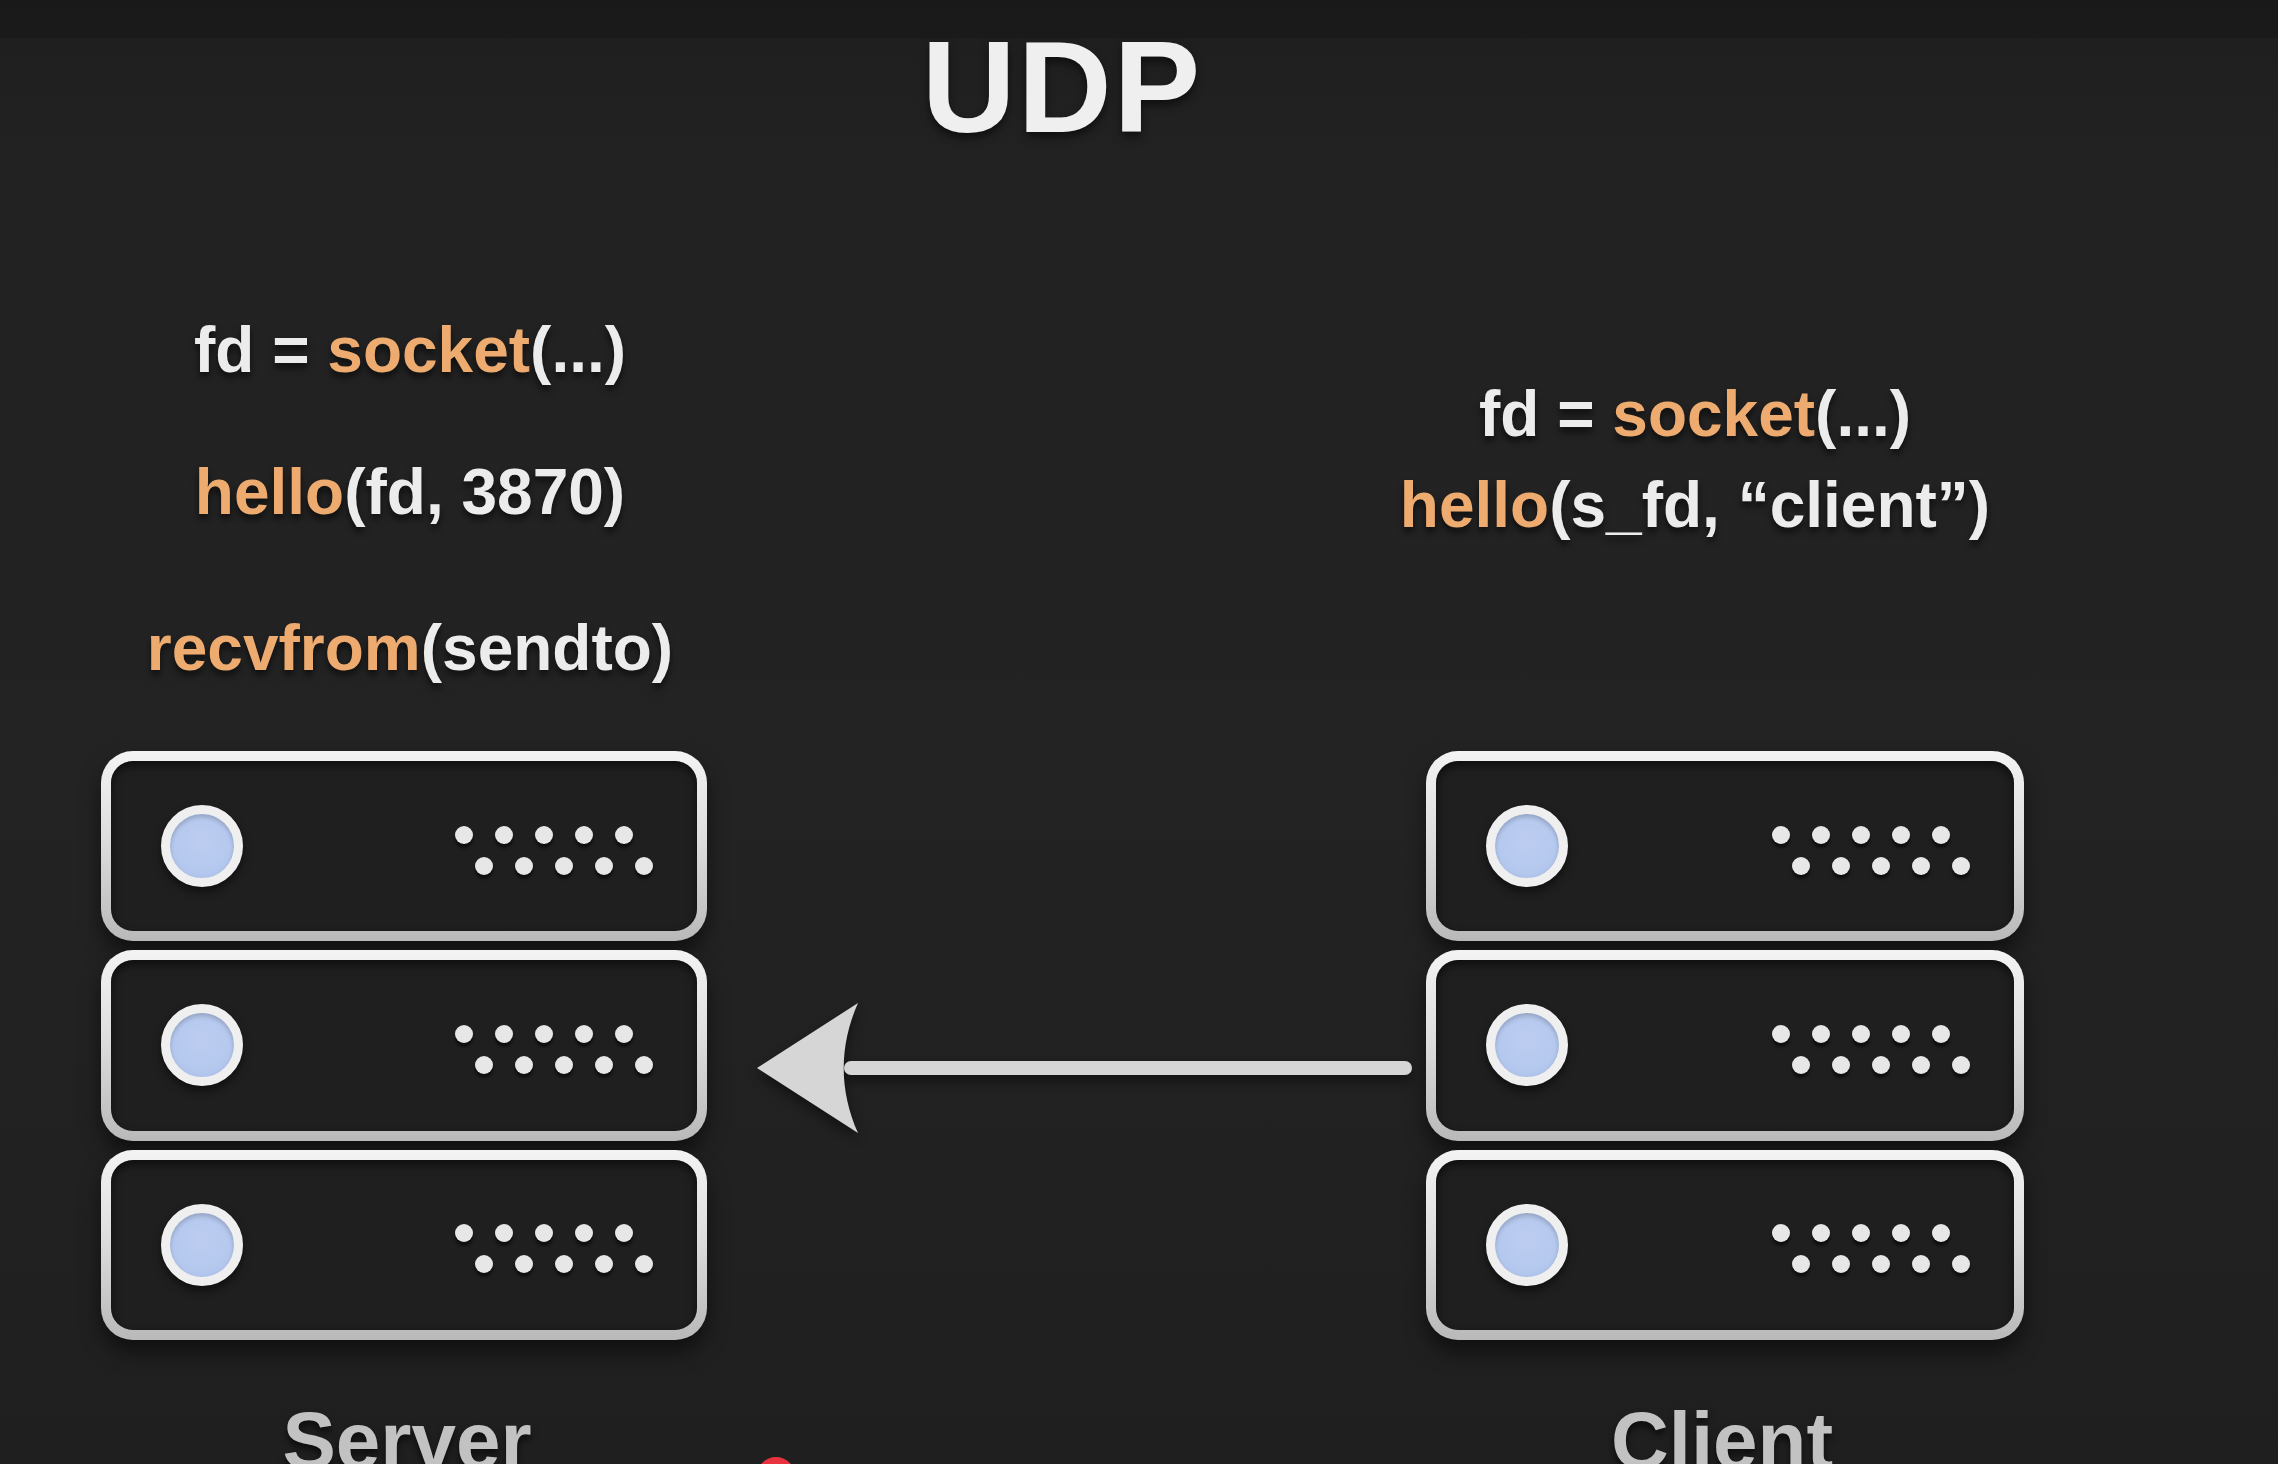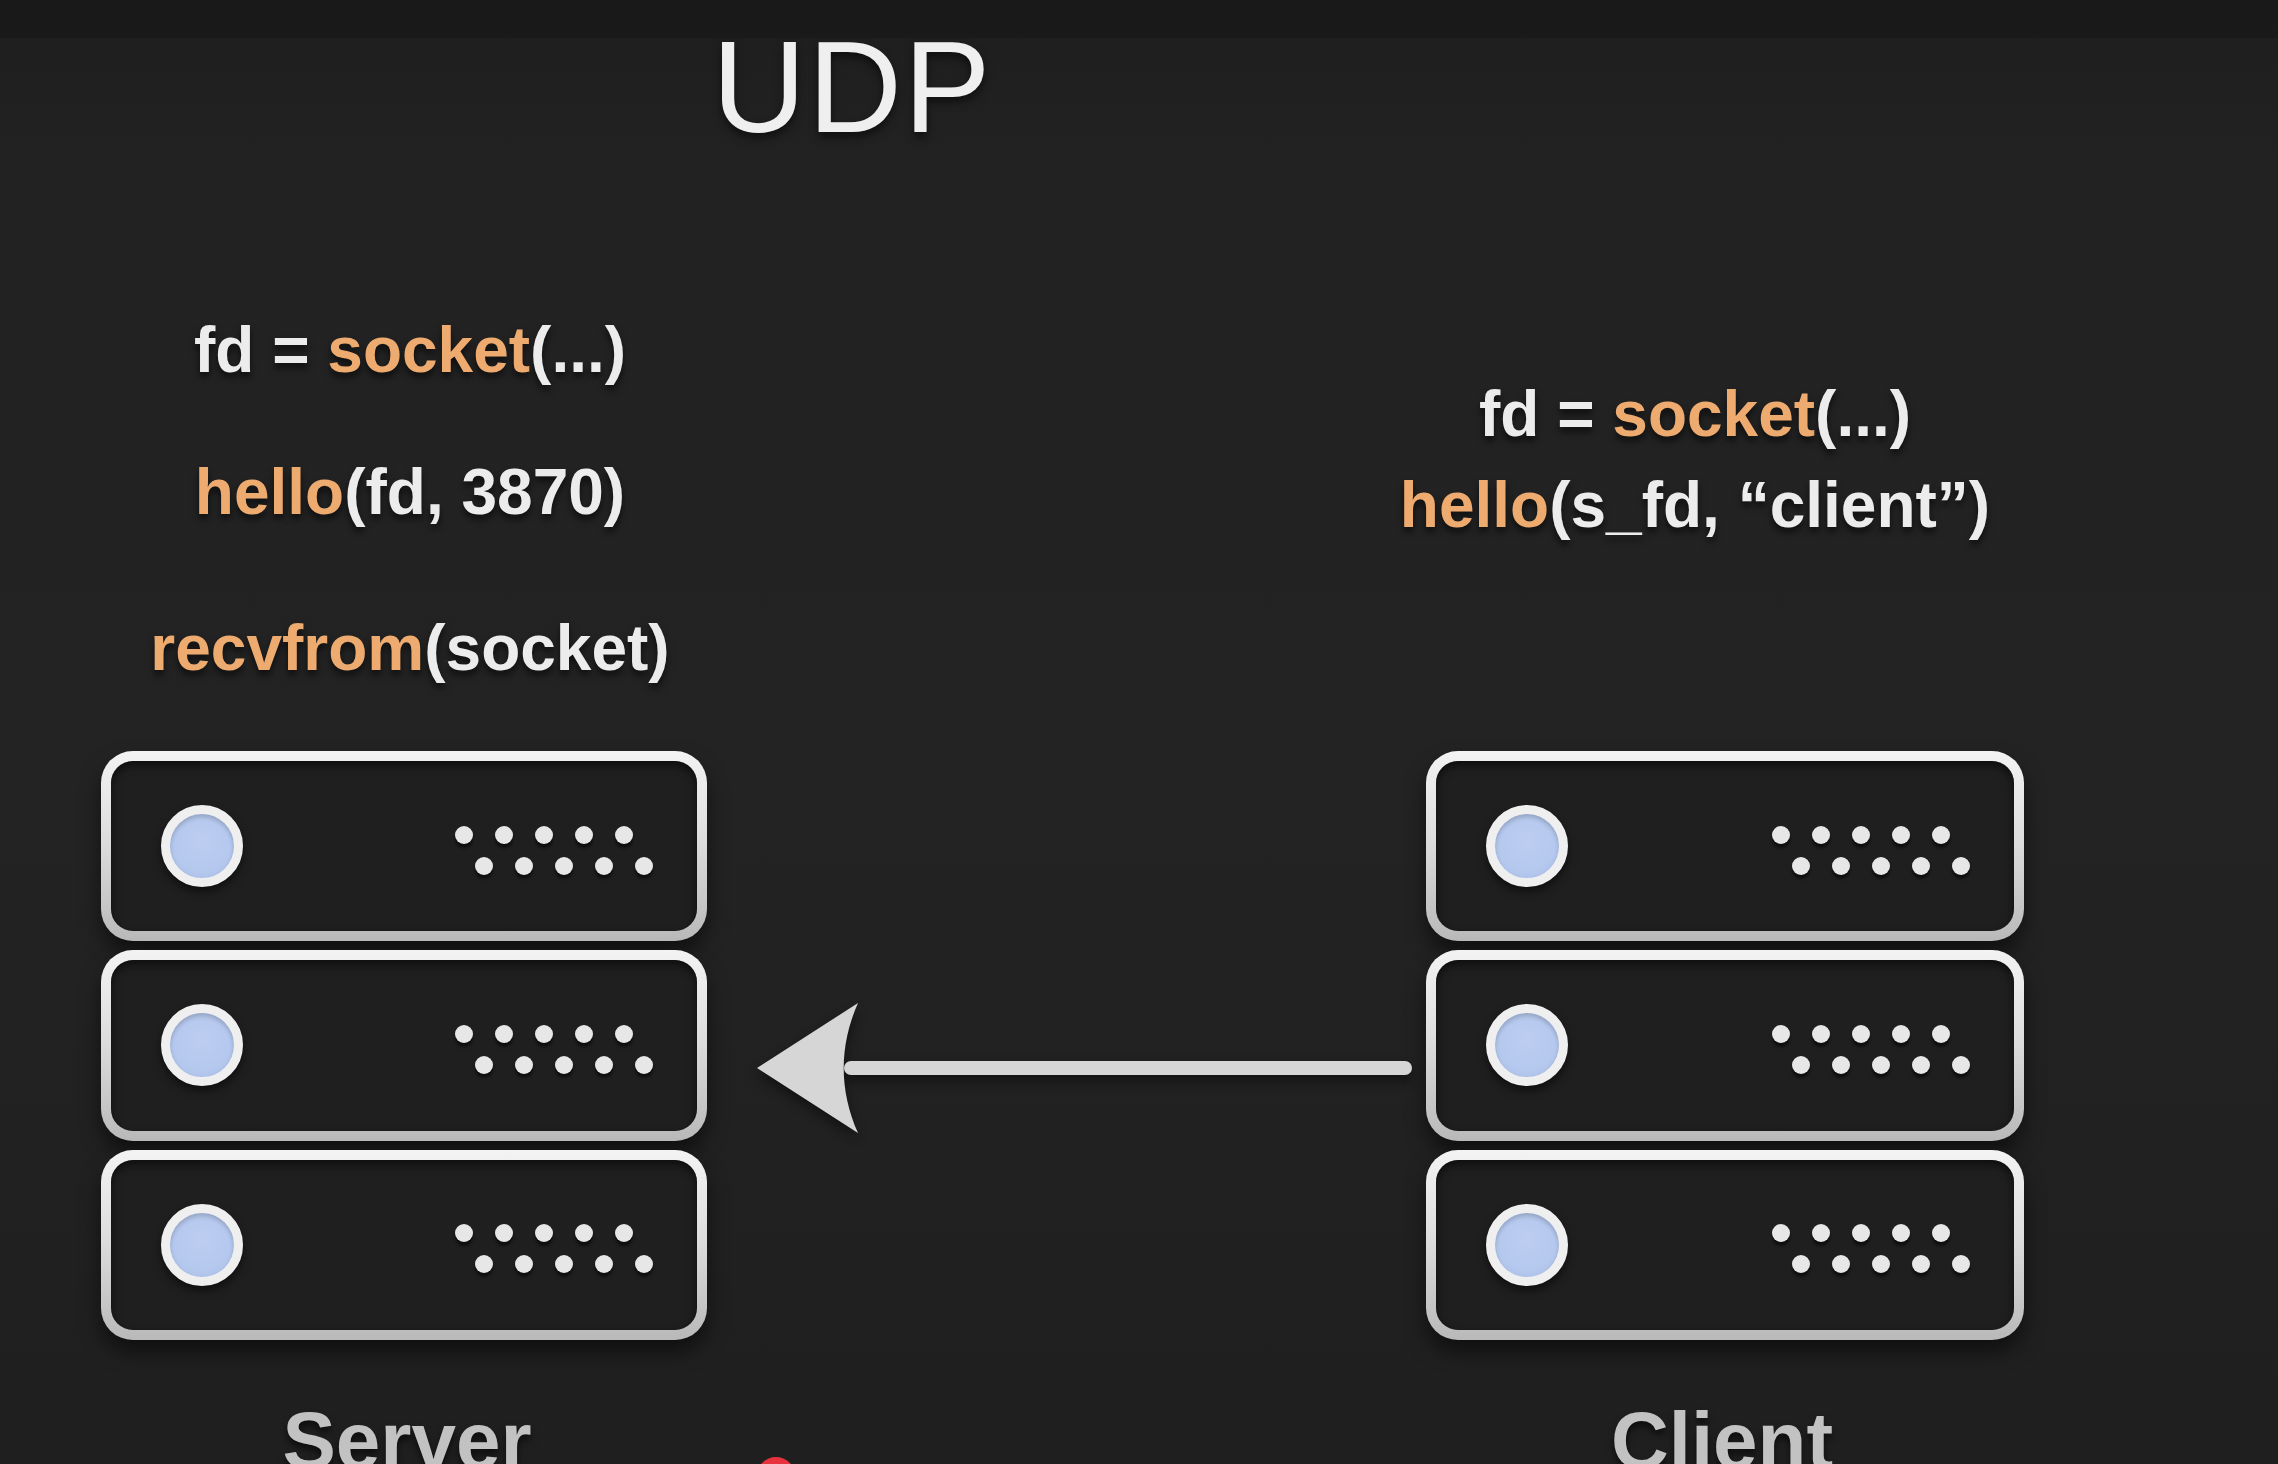--- a/index.html
+++ b/index.html
@@ -5,21 +5,21 @@
   html,body{margin:0;padding:0;}
   body{
     width:2278px;height:1464px;overflow:hidden;position:relative;
     background:linear-gradient(180deg,#1e1e1e 0%,#222222 12%,#232323 55%,#1f1f1f 100%);
     font-family:"Liberation Sans","DejaVu Sans",sans-serif;
     -webkit-font-smoothing:antialiased;
   }
   .top-band{position:absolute;left:0;top:0;width:2278px;height:38px;background:rgba(0,0,0,0.16);}
   .title{
     position:absolute;left:712px;top:12px;width:700px;height:150px;line-height:150px;
-    text-align:left;font-size:130px;font-weight:400;color:#efefef;letter-spacing:2px;
+    text-align:center;font-size:130px;font-weight:700;color:#efefef;letter-spacing:2px;
     text-shadow:0 5px 8px rgba(0,0,0,0.55);
   }
   .code-line{
     position:absolute;height:90px;line-height:90px;text-align:center;
     font-size:64px;font-weight:700;white-space:nowrap;
     text-shadow:0 5px 7px rgba(0,0,0,0.6);
   }
   .code-line .w{color:#ececec;}
   .code-line .o{color:#eeab70;}
   .left-code .code-line{left:60px;width:700px;}
@@ -70,21 +70,21 @@
 </head>
 <body>
 
 <div class="top-band"></div>
 
 <div class="title">UDP</div>
 
 <div class="left-code">
   <div class="code-line cl-s1"><span class="w">fd = </span><span class="o">socket</span><span class="w">(...)</span></div>
   <div class="code-line cl-s2"><span class="w"></span><span class="o">hello</span><span class="w">(fd, 3870)</span></div>
-  <div class="code-line cl-s3"><span class="w"></span><span class="o">recvfrom</span><span class="w">(socket)</span></div>
+  <div class="code-line cl-s3"><span class="w"></span><span class="o">recvfrom</span><span class="w">(sendto)</span></div>
 </div>
 
 <div class="right-code">
   <div class="code-line cl-c1"><span class="w">fd = </span><span class="o">socket</span><span class="w">(...)</span></div>
   <div class="code-line cl-c2"><span class="w"></span><span class="o">hello</span><span class="w">(s_fd, “client”)</span></div>
 </div>
 
 <div class="stack stack-server">
   <div class="unit">
       <div class="unit-inner">

